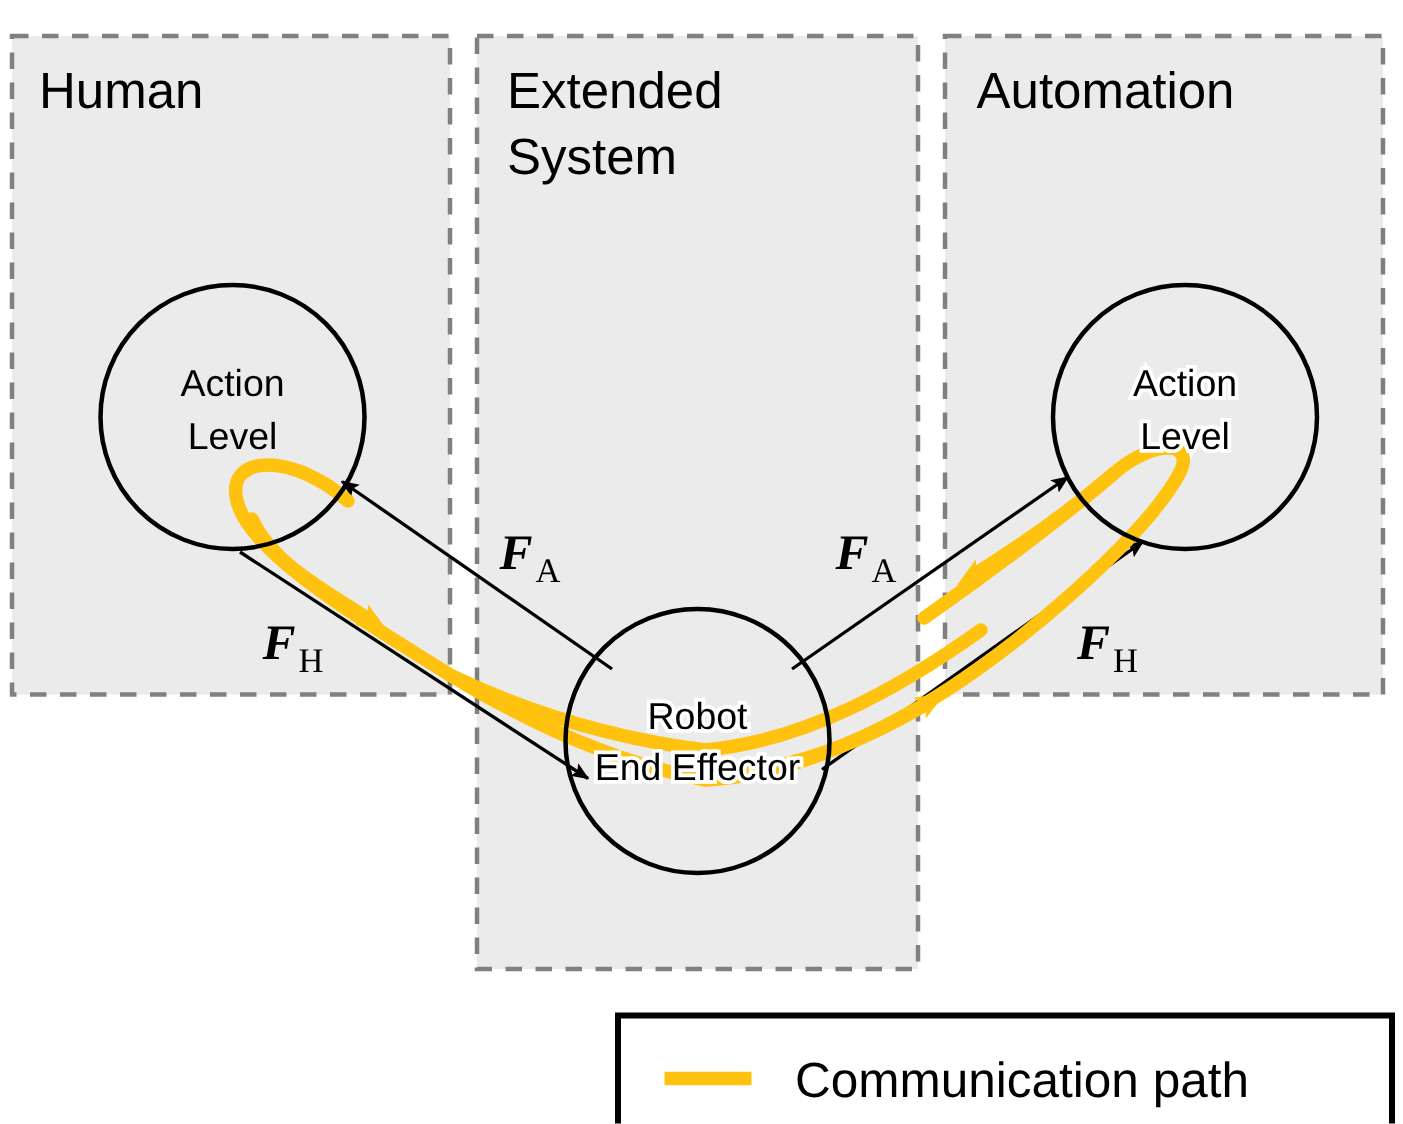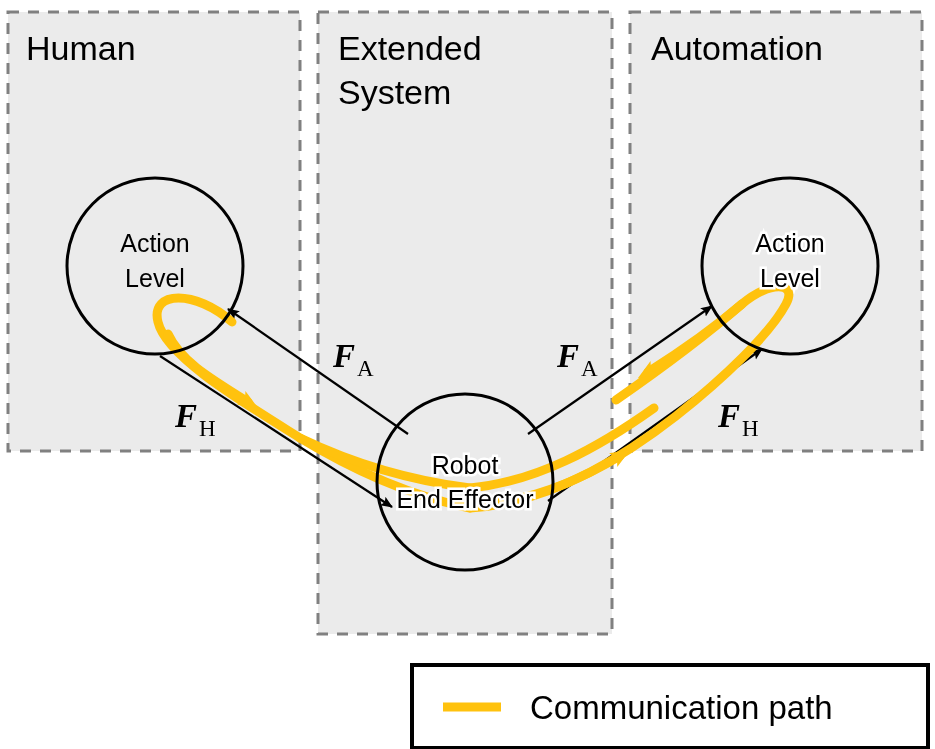--- a/index.html
+++ b/index.html
@@ -9,21 +9,21 @@
   }
   body {
     width: 935px;
     height: 749px;
     position: relative;
     font-family: "Liberation Sans", sans-serif;
     overflow: hidden;
   }
   #stage {
     position: absolute;
-    left: 0; top: 4px;
+    left: 0; top: 16px;
     width: 935px;
     height: 622px;
   }
   #stage svg {
     display: block;
   }
   .panel-label {
     font-family: "Liberation Sans", sans-serif;
     font-size: 34px;
     fill: #000000;

